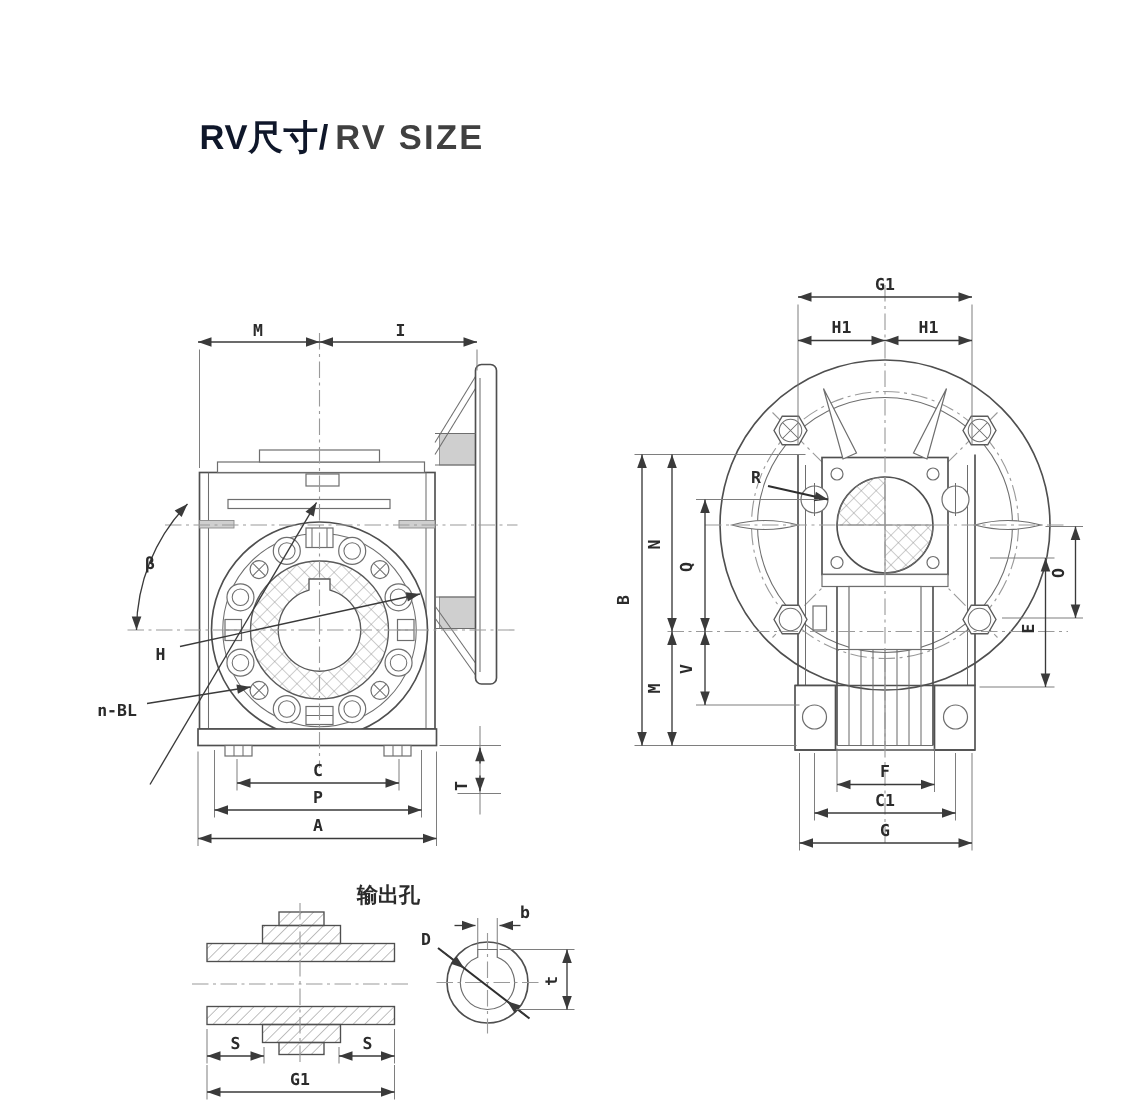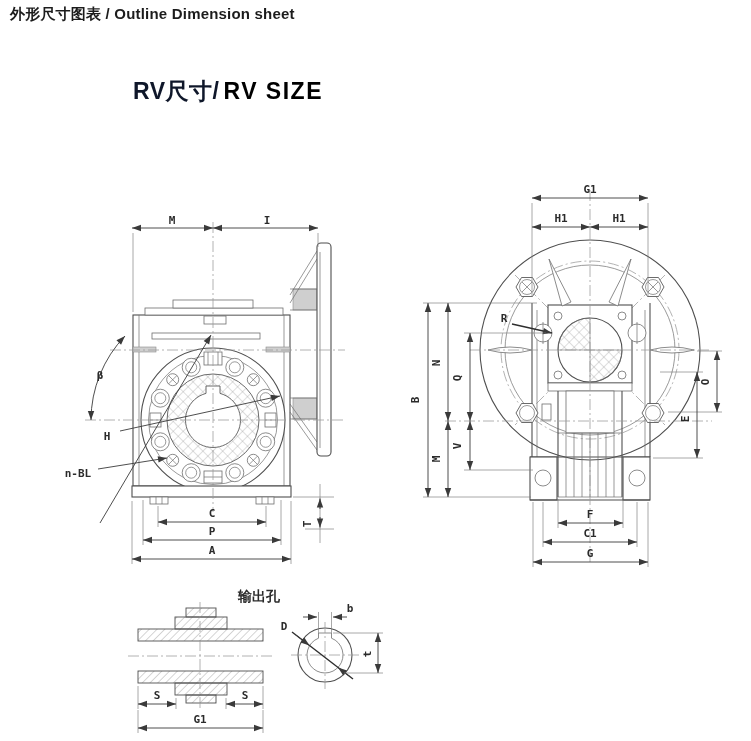--- a/index.html
+++ b/index.html
@@ -3,21 +3,21 @@
 <meta charset="utf-8">
 <style>
   html,body{margin:0;padding:0;background:#ffffff;}
   .page{position:relative;width:751px;height:741px;background:#ffffff;overflow:hidden;
         font-family:"Liberation Sans","DejaVu Sans",sans-serif;}
   .page-title{position:absolute;left:10px;top:5px;font-size:15px;font-weight:bold;
               color:#1c1c1c;letter-spacing:.2px;white-space:nowrap;}
   .rv-heading{position:absolute;left:133px;top:76px;font-size:23px;font-weight:bold;
               white-space:nowrap;letter-spacing:.5px;}
   .rv-zh{color:#0f172a;}
-  .rv-en{color:#000000;letter-spacing:1.5px;margin-left:4px;}
+  .rv-en{color:#404040;letter-spacing:1.5px;margin-left:4px;}
   svg{position:absolute;left:0;top:0;}
   .o1{fill:none;stroke:#4f4f4f;stroke-width:1.1;}
   .o2{fill:none;stroke:#6e6e6e;stroke-width:.7;}
   .ow{fill:#ffffff;stroke:#4f4f4f;stroke-width:1.1;}
   .ow2{fill:#ffffff;stroke:#6e6e6e;stroke-width:.8;}
   .gy{fill:#cfcfcf;stroke:#8a8a8a;stroke-width:.6;}
   .cl{fill:none;stroke:#9a9a9a;stroke-width:.75;stroke-dasharray:11,3,2,3;}
   .ext{fill:none;stroke:#7a7a7a;stroke-width:.65;}
   .d2{fill:none;stroke:#3a3a3a;stroke-width:.9;marker-start:url(#ar);marker-end:url(#ar);}
   .d1{fill:none;stroke:#3a3a3a;stroke-width:.9;marker-end:url(#ar);}
@@ -398,18 +398,17 @@
       <line class="dl" x1="350" y1="676.7" x2="338" y2="667.4" marker-end="url(#ar)"></line>
       <text class="t" x="284" y="630">D</text>
       <line class="ext" x1="333" y1="633" x2="383" y2="633"></line>
       <line class="ext" x1="344" y1="673" x2="383" y2="673"></line>
       <line class="d2" x1="378" y1="633" x2="378" y2="673"></line>
       <text class="t" transform="translate(371,654) rotate(-90)">t</text>
     </g>
   </g>
 </svg>
 
-<div class="page-title">外形尺寸图表 / Outline Dimension sheet</div>
 <div class="rv-heading">
   <span class="rv-zh">RV尺寸/</span><span class="rv-en">RV SIZE</span>
 </div>
 
 </div>
 
 </body></html>

